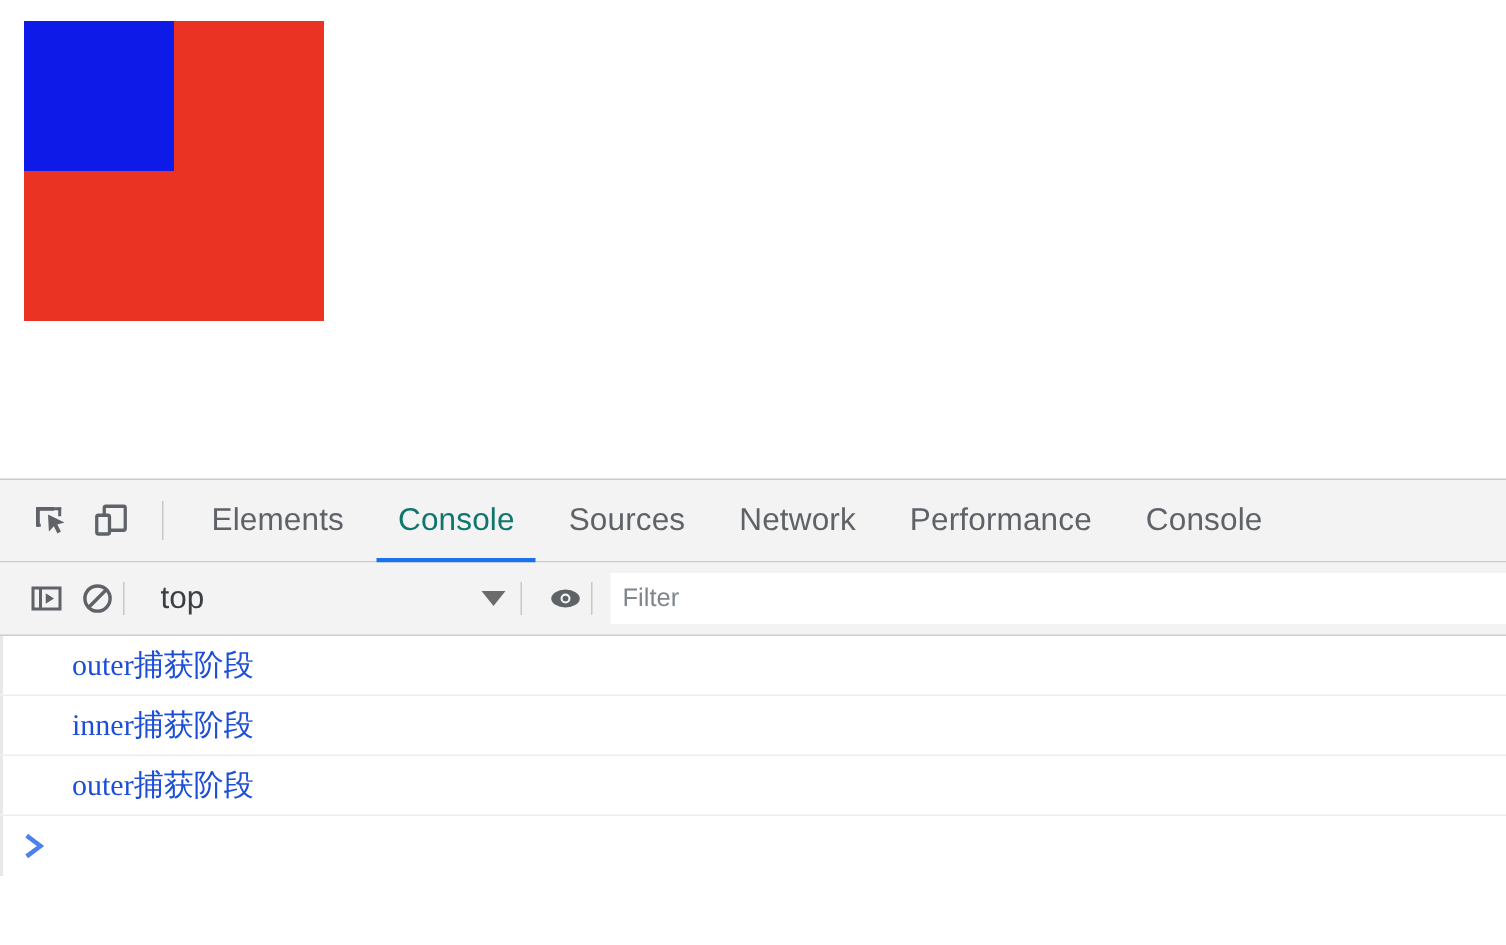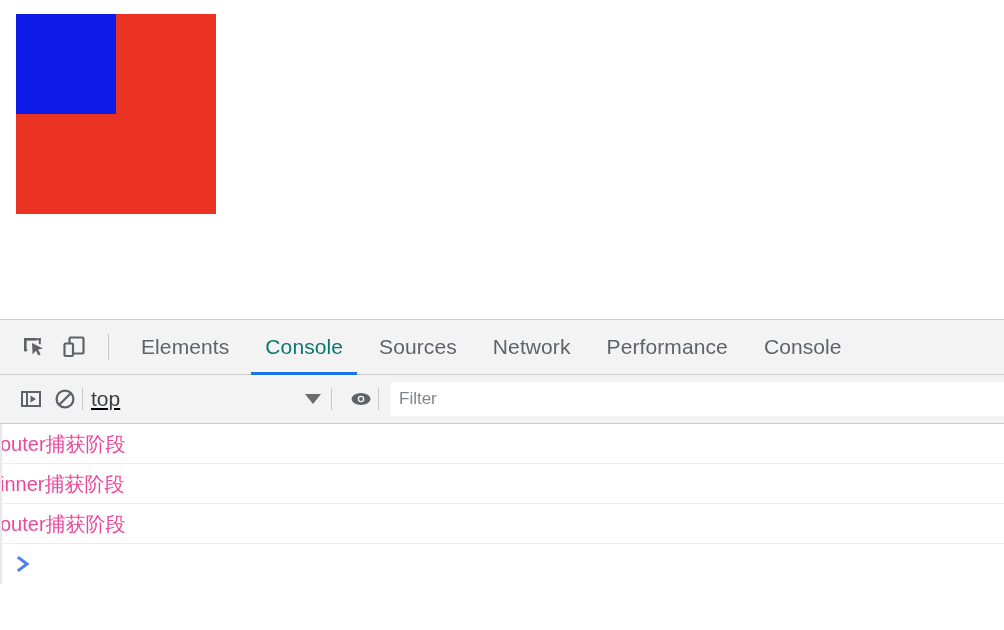--- a/index.html
+++ b/index.html
@@ -145,24 +145,23 @@
     background: #c8c8c8;
     flex: 0 0 auto;
   }
 
   .context-select {
     display: flex;
     align-items: center;
     justify-content: space-between;
     width: 248px;
     height: 34px;
-    margin-left: 0;
+    margin-left: 16px;
     padding-right: 10px;
     box-sizing: border-box;
-    text-decoration: underline;
   }
   .context-label {
     font-size: 21px;
     color: #3c4043;
     padding-left: 8px;
   }
   .caret {
     width: 0;
     height: 0;
     border-left: 8px solid transparent;
@@ -211,23 +210,24 @@
     content: "";
     position: absolute;
     left: 0;
     top: 0;
     bottom: 0;
     width: 2px;
     background: #e8e8e8;
   }
 
   .log-text {
-    font-family: Liberation Sans, sans-serif;
+    margin-left: 48px;
+    font-family: Liberation Serif, serif;
     font-size: 20px;
-    color: #ec4899;
+    color: #1d4ed8;
     line-height: 1;
     white-space: nowrap;
   }
 
   .prompt-row {
     position: relative;
     height: 40px;
     display: flex;
     align-items: center;
     background: #ffffff;

